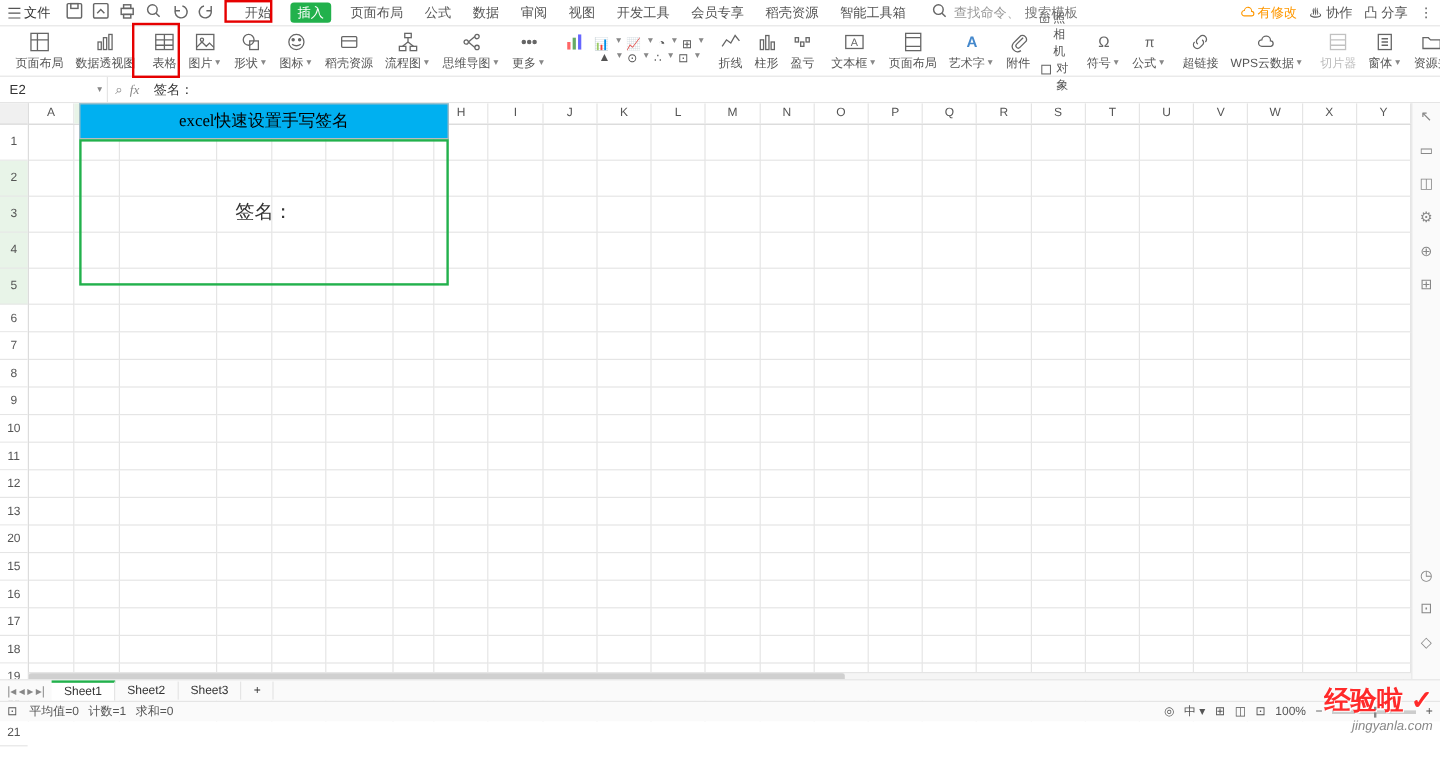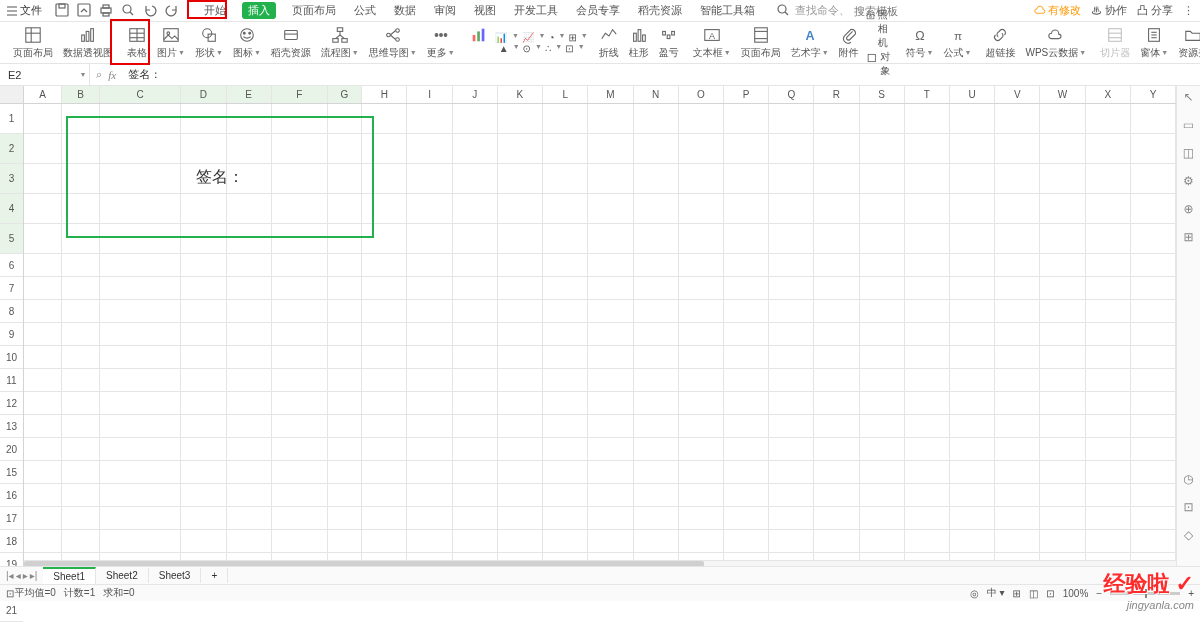--- a/index.html
+++ b/index.html
@@ -1045,20 +1045,21 @@
           <div class="cell" style="width: 50px;"></div>
           <div class="cell" style="width: 50px;"></div>
           <div class="cell" style="width: 50px;"></div>
           <div class="cell" style="width: 50px;"></div>
           <div class="cell" style="width: 50px;"></div>
           <div class="cell" style="width: 50px;"></div>
           <div class="cell" style="width: 50px;"></div>
           <div class="cell" style="width: 50px;"></div>
         </div>
       </div>
+    <div class="title-cell">excel快速设置手写签名</div>
     <div class="sig-box">签名：</div>
   </div>
   <div class="right-panel">
     <span>↖</span>
     <span>▭</span>
     <span>◫</span>
     <span>⚙</span>
     <span>⊕</span>
     <span>⊞</span>
     <div class="divider-gap"></div>
@@ -1081,21 +1082,21 @@
       <span>▸|</span>
     </div>
     <div class="stab active">Sheet1</div>
     <div class="stab">Sheet2</div>
     <div class="stab">Sheet3</div>
     <div class="stab">+</div>
   </div>
 
   <div class="status-bar">
     <span>⊡</span>
-    <span style="">平均值=0</span>
+    <span style="margin-left:10px">平均值=0</span>
     <span style="margin-left:8px">计数=1</span>
     <span style="margin-left:8px">求和=0</span>
     <div class="status-right">
       <span>◎</span>
       <span>中 ▾</span>
       <span>⊞</span>
       <span>◫</span>
       <span>⊡</span>
       <span>100%</span>
       <span>−</span>

